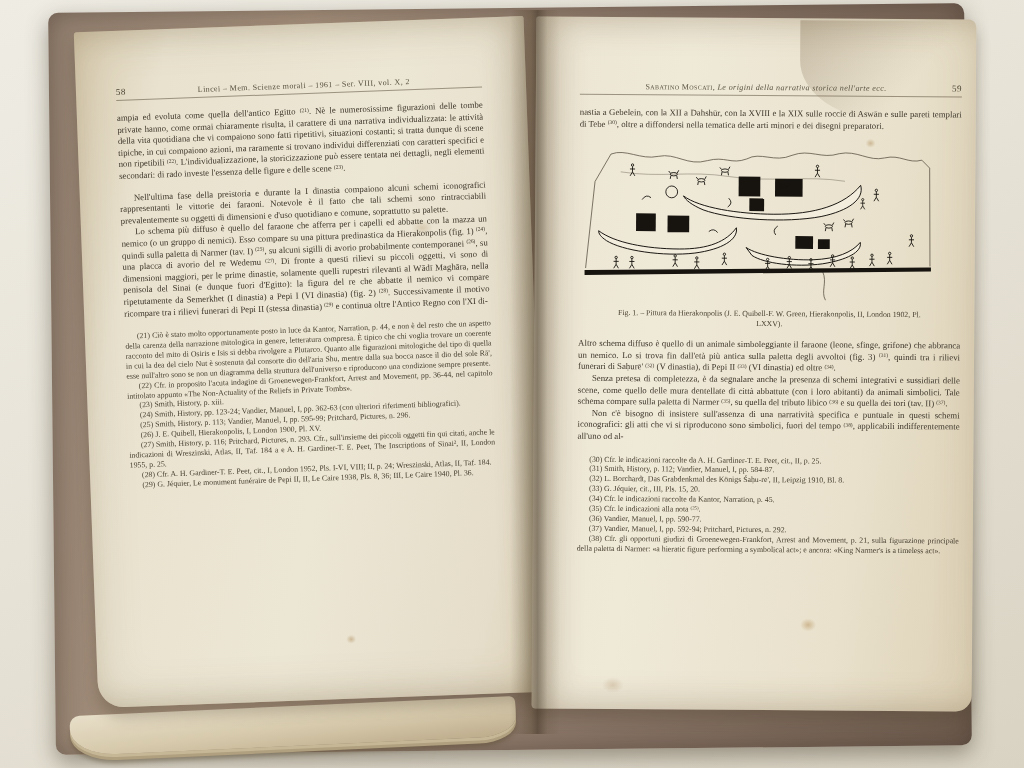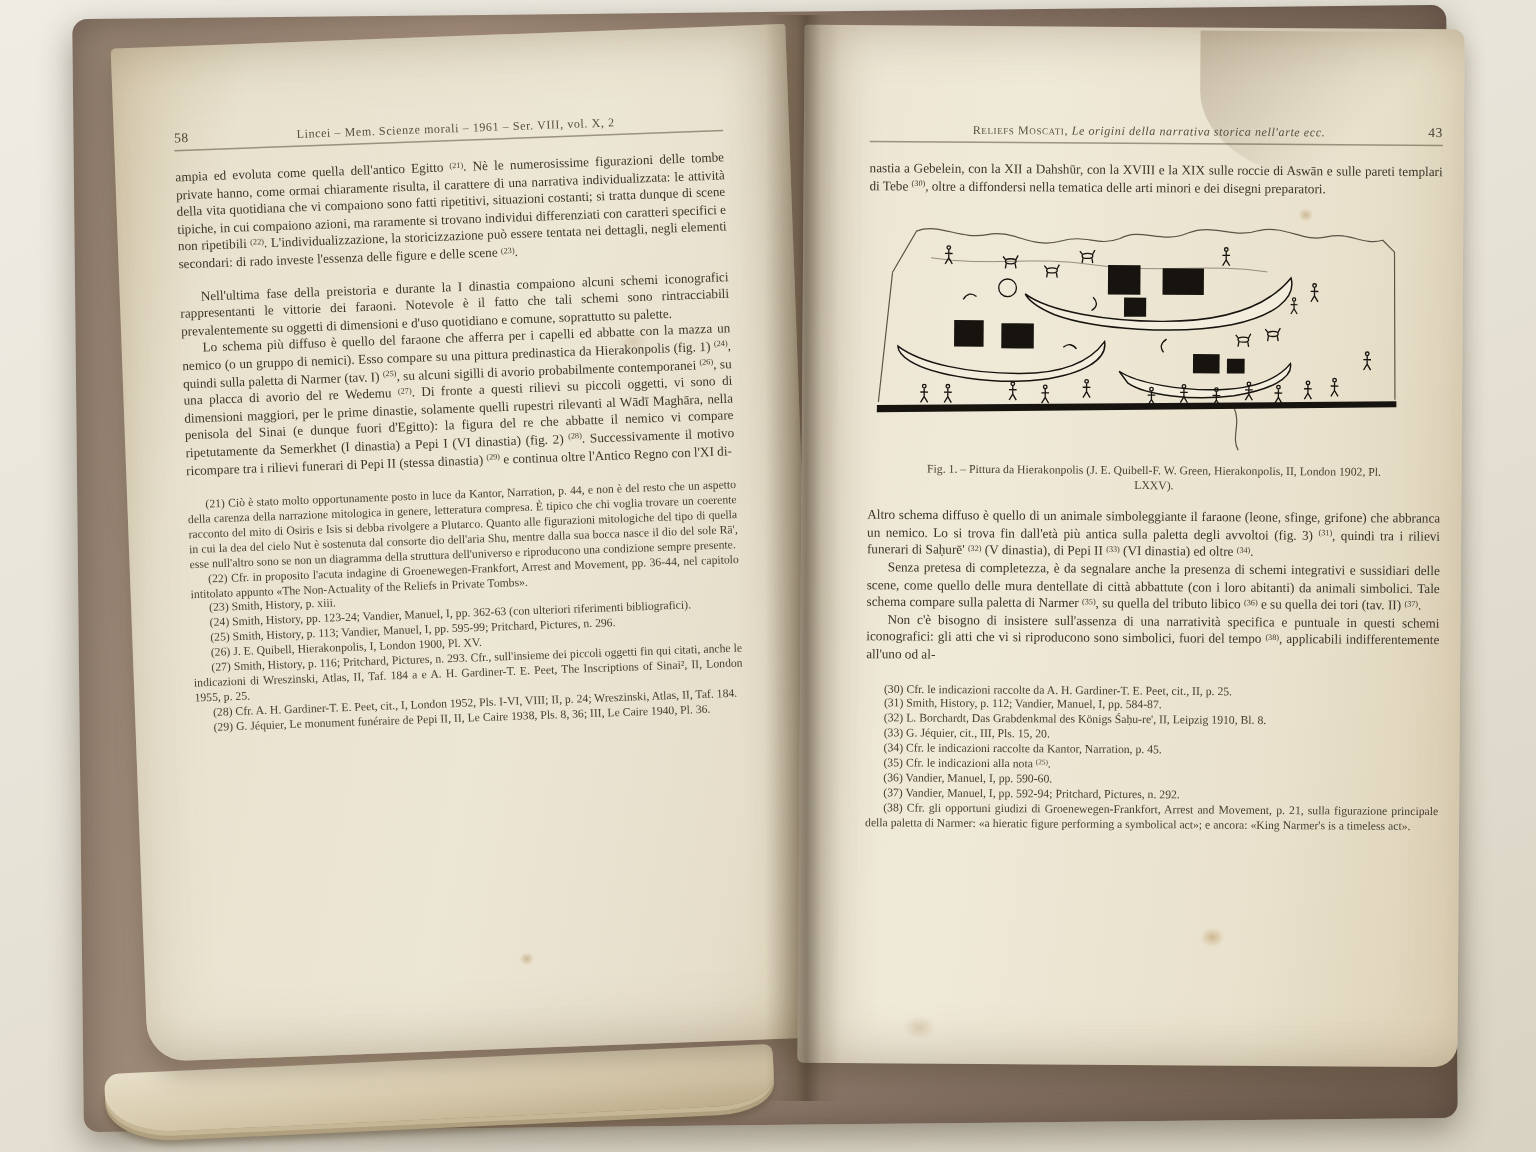--- a/index.html
+++ b/index.html
@@ -121,22 +121,22 @@
     </div>
   </div>
 
   <div class="page page-right">
     <div class="crease"></div>
     <div class="spot s1" style="left:268px;top:600px;"></div>
     <div class="spot s2" style="left:330px;top:120px;"></div>
     <div class="spot s3" style="left:70px;top:660px;"></div>
     <div class="content pr-content">
       <div class="runhead">
-        <span class="rt"><span>Reliefs Moscati,</span> <span class="ital">Le origini della narrativa storica nell'arte ecc.</span></span>
-        <span class="pn">43</span>
+        <span class="rt"><span>Sabatino Moscati,</span> <span class="ital">Le origini della narrativa storica nell'arte ecc.</span></span>
+        <span class="pn">59</span>
       </div>
       <p class="body noindent">nastia a Gebelein, con la XII a Dahshūr, con la XVIII e la XIX sulle roccie di Aswān e sulle pareti templari di Tebe <sup>(30)</sup>, oltre a diffondersi nella tematica delle arti minori e dei disegni preparatori.</p>
 
       <div class="figure">
         <svg class="plate" viewBox="0 0 372 162" xmlns="http://www.w3.org/2000/svg">
           <defs>
             <g id="fman" stroke="#17140f" stroke-width="0.9" fill="none">
               <circle cx="0" cy="-5" r="1.2"></circle>
               <path d="M0,-3.6 L0,2 M0,2 L-2.4,6 M0,2 L2.4,6 M-2.6,-1 L2.6,-1"></path>
             </g>
@@ -206,21 +206,21 @@
       <p class="body">Senza pretesa di completezza, è da segnalare anche la presenza di schemi integrativi e sussidiari delle scene, come quello delle mura dentellate di città abbattute (con i loro abitanti) da animali simbolici. Tale schema compare sulla paletta di Narmer <sup>(35)</sup>, su quella del tributo libico <sup>(36)</sup> e su quella dei tori (tav. II) <sup>(37)</sup>.</p>
       <p class="body">Non c'è bisogno di insistere sull'assenza di una narratività specifica e puntuale in questi schemi iconografici: gli atti che vi si riproducono sono simbolici, fuori del tempo <sup>(38)</sup>, applicabili indifferentemente all'uno od al-</p>
 
       <div class="fnblock">
         <p class="fn"><span>(30)</span> <span>Cfr. le indicazioni raccolte da A. H. Gardiner-T. E. Peet, cit., II, p. 25.</span></p>
         <p class="fn"><span>(31)</span> <span>Smith, History, p. 112; Vandier, Manuel, I, pp. 584-87.</span></p>
         <p class="fn"><span>(32)</span> <span>L. Borchardt, Das Grabdenkmal des Königs Śaḥu-re', II, Leipzig 1910, Bl. 8.</span></p>
         <p class="fn"><span>(33)</span> <span>G. Jéquier, cit., III, Pls. 15, 20.</span></p>
         <p class="fn"><span>(34)</span> <span>Cfr. le indicazioni raccolte da Kantor, Narration, p. 45.</span></p>
         <p class="fn"><span>(35)</span> <span>Cfr. le indicazioni alla nota <sup>(25)</sup>.</span></p>
-        <p class="fn"><span>(36)</span> <span>Vandier, Manuel, I, pp. 590-60.</span></p>
+        <p class="fn"><span>(36)</span> <span>Vandier, Manuel, I, pp. 590-77.</span></p>
         <p class="fn"><span>(37)</span> <span>Vandier, Manuel, I, pp. 592-94; Pritchard, Pictures, n. 292.</span></p>
         <p class="fn"><span>(38)</span> <span>Cfr. gli opportuni giudizi di Groenewegen-Frankfort, Arrest and Movement, p. 21, sulla figurazione principale della paletta di Narmer: «a hieratic figure performing a symbolical act»; e ancora: «King Narmer's is a timeless act».</span></p>
       </div>
     </div>
   </div>
 
   <div class="gutter"></div>
 </div>
 
 </body></html>

